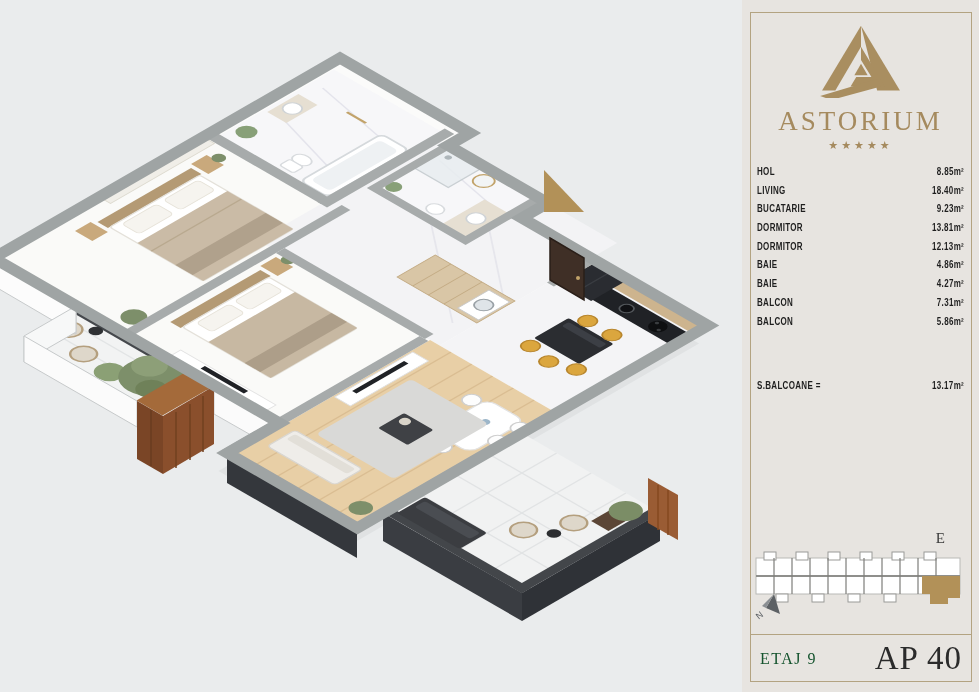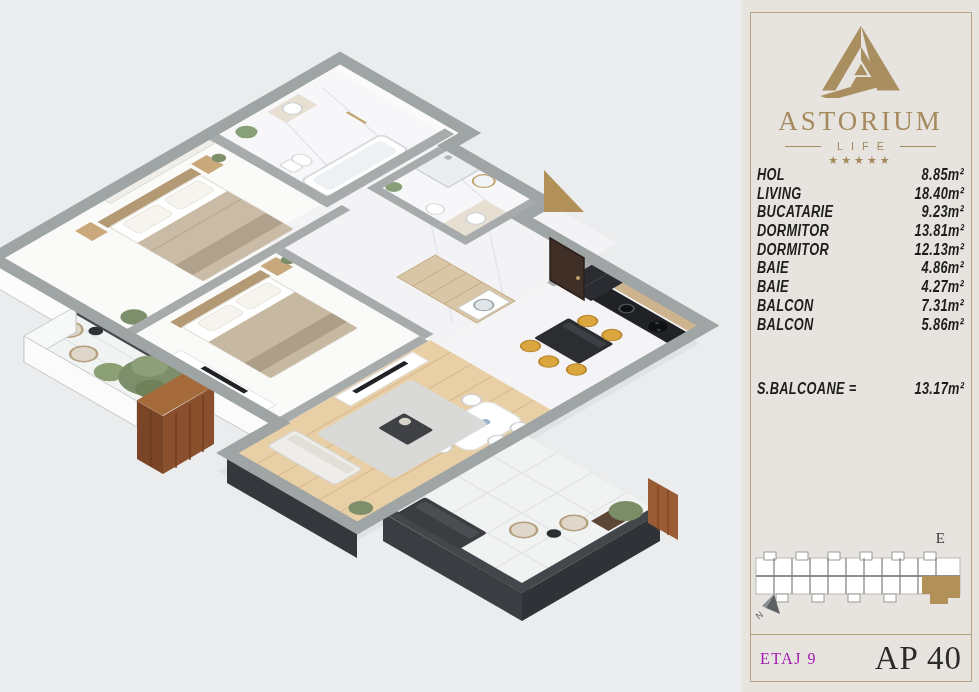--- a/index.html
+++ b/index.html
@@ -15,34 +15,34 @@
   .brand-name{font-family:"Liberation Serif",serif;font-size:27px;letter-spacing:3px;
               color:#a58a5e;margin-top:4px;}
   .brand-sub{display:flex;align-items:center;justify-content:center;gap:8px;
              color:#a58a5e;font-size:11px;letter-spacing:8px;margin-top:3px;
              font-family:"Liberation Sans",sans-serif;text-indent:8px;}
   .brand-sub::before,.brand-sub::after{content:"";display:block;width:36px;height:1px;
              background:#a58a5e;}
   .brand-stars{color:#a58a5e;font-size:11px;letter-spacing:3px;margin-top:2px;}
   .room-list{position:absolute;left:15px;right:15px;top:166px;}
   .room-row{display:flex;justify-content:space-between;align-items:baseline;
-            height:18.7px;font-weight:700;font-size:16px;color:#1e1e1e;font-style:italic;}
+            height:18.7px;font-weight:700;font-size:10px;color:#1e1e1e;}
   .totals{position:absolute;left:15px;right:15px;top:380px;}
   .totals .room-row{height:21.5px;}
   .cond{display:inline-block;transform:scaleX(.8);transform-origin:0 50%;
         letter-spacing:.4px;white-space:nowrap;}
   .cond.r{transform-origin:100% 50%;}
   .keyplan-box{position:absolute;left:10px;right:10px;top:516px;height:106px;}
   .kp-label{position:absolute;right:24px;top:14px;font-family:"Liberation Serif",serif;
             font-size:15px;color:#3a3a3a;}
   .compass{position:absolute;left:2px;bottom:-4px;}
   .bottom-row{position:absolute;left:8px;right:7px;top:634px;height:48px;
               border-top:1.5px solid #b3a381;display:flex;align-items:center;
               justify-content:space-between;padding:0 10px;box-sizing:border-box;}
-  .etaj{font-family:"Liberation Serif",serif;font-size:16px;letter-spacing:1.5px;color:#a21caf;}
+  .etaj{font-family:"Liberation Serif",serif;font-size:16px;letter-spacing:1.5px;color:#14532d;}
   .ap{font-family:"Liberation Serif",serif;font-size:33px;color:#2b2b2b;letter-spacing:1px;}
 </style>
 </head>
 <body>
 
 <div id="stage">
 
   <div id="plan">
     <svg width="742" height="692" viewBox="0 0 742 692">
 
@@ -264,21 +264,20 @@
 
     <div class="logo-wrap">
       <svg width="86" height="76" viewBox="0 0 90 80">
         <polygon points="45,4 86,72 62,72" fill="#a98e60"></polygon>
         <polygon points="45,4 4,72 18,72 45,26" fill="#a98e60"></polygon>
         <polygon points="45,26 70,68 34,68 40,58 56,58 45,40" fill="#a98e60"></polygon>
         <polygon points="45,44 52,56 38,56" fill="#a98e60"></polygon>
         <polygon points="2,78 62,60 66,68 14,82" fill="#a98e60"></polygon>
       </svg>
       <div class="brand-name">ASTORIUM</div>
-      <div class="brand-sub">LIFE</div>
       <div class="brand-stars">★★★★★</div>
     </div>
 
     <div class="room-list">
       <div class="room-row">
           <span class="cond">HOL</span>
           <span class="cond r">8.85m²</span>
         </div>
       <div class="room-row">
           <span class="cond">LIVING</span>

